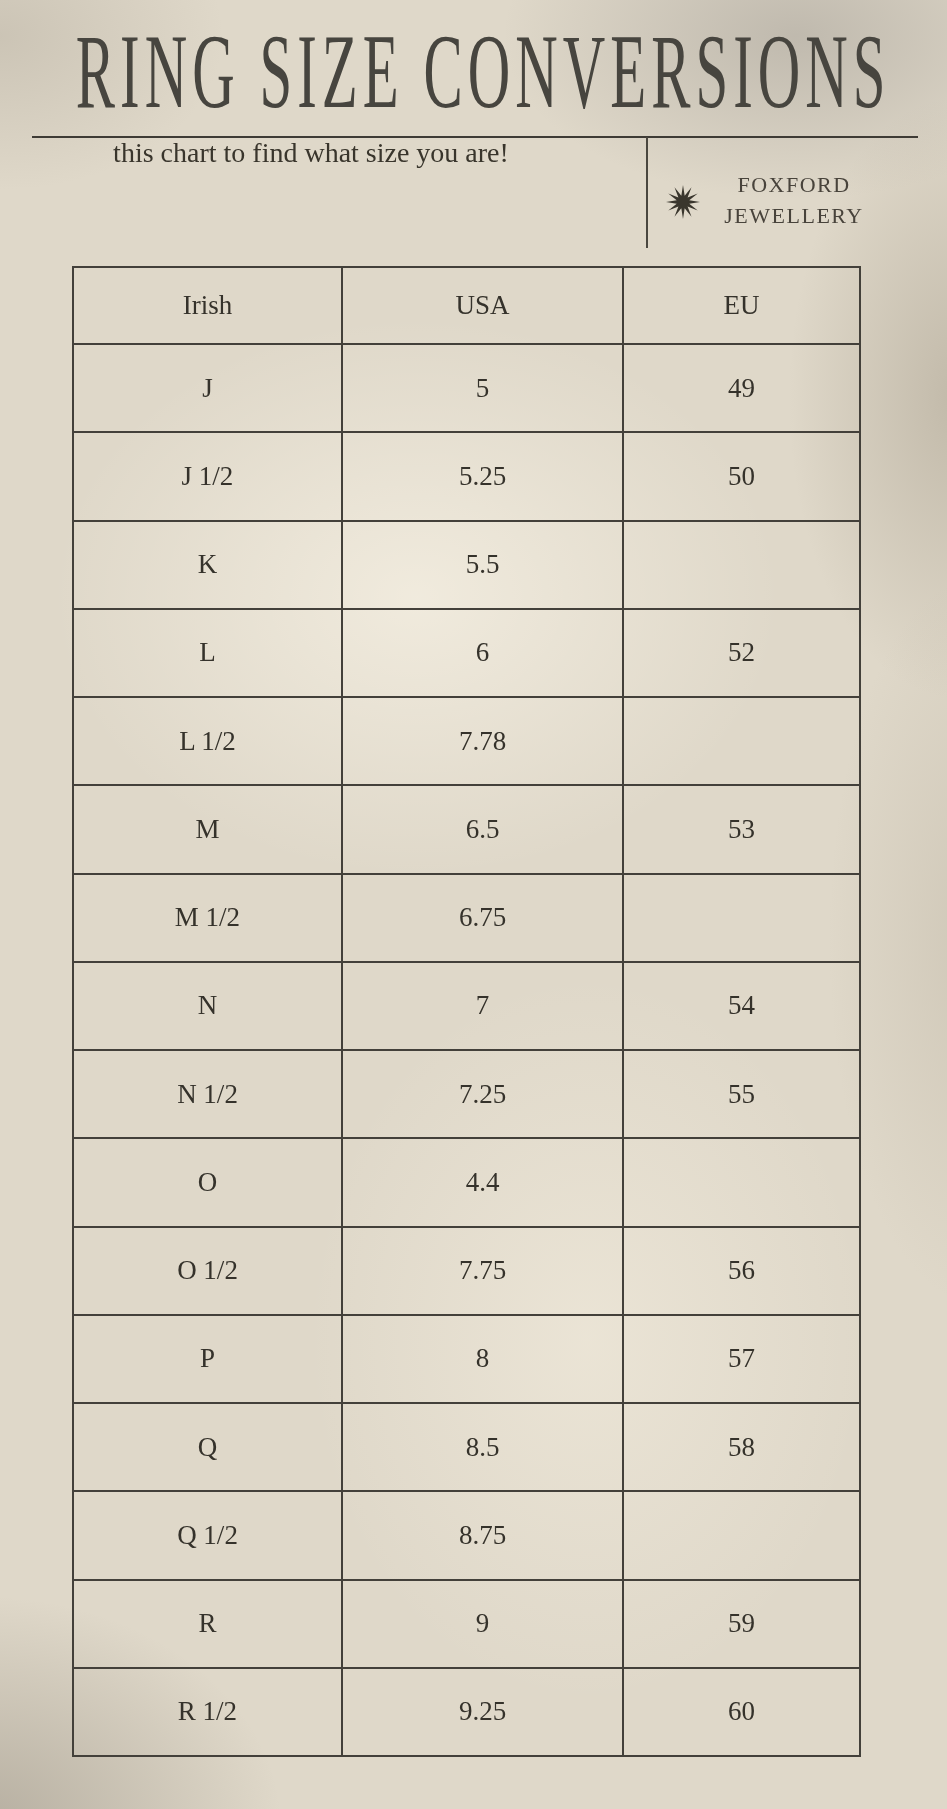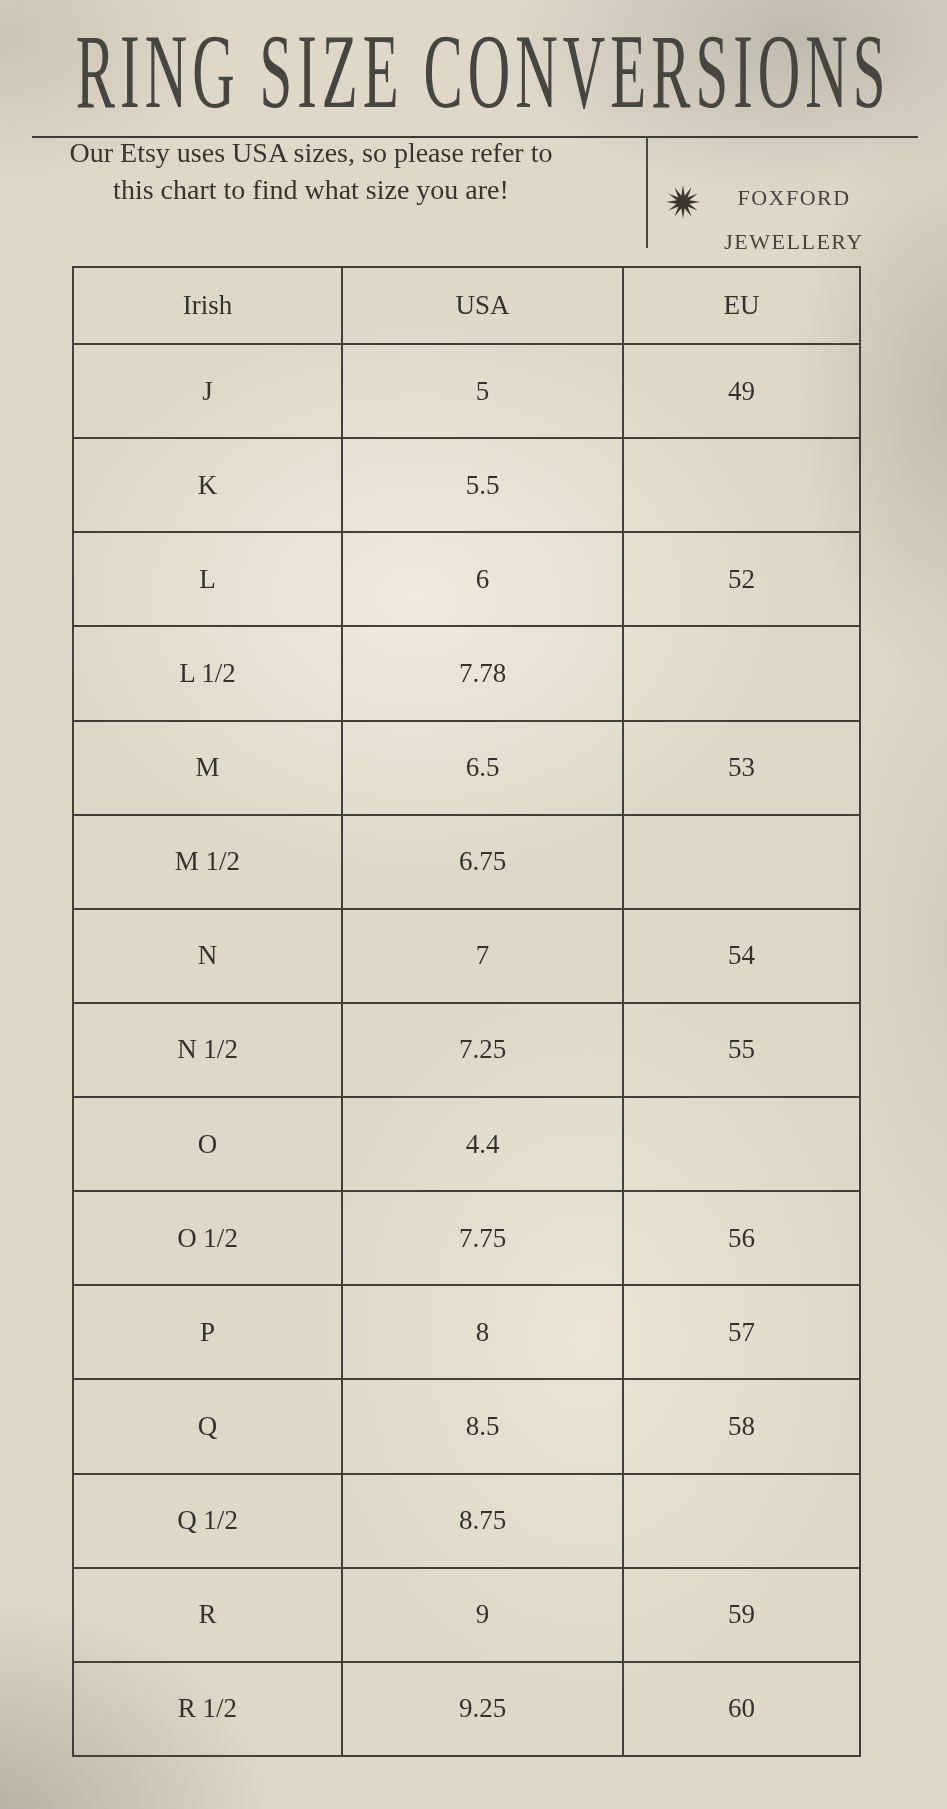--- a/index.html
+++ b/index.html
@@ -77,21 +77,21 @@
   .brand .brand-text {
     position: absolute;
     left: 44px; top: 9px;
     width: 180px;
     text-align: center;
     font-size: 22px;
     line-height: 31px;
     letter-spacing: 1.5px;
     color: #48433b;
   }
-  .brand .brand-text span { display: block; margin-top: 13px; }
+  .brand .brand-text span { display: block; }
 
   .table-wrap {
     position: absolute;
     left: 72px; top: 266px;
     width: 787px; height: 1491px;
   }
   table.conversion {
     width: 100%; height: 100%;
     border-collapse: collapse;
     table-layout: fixed;
@@ -115,21 +115,20 @@
 </head>
 <body>
 
 <div class="canvas">
 
   <h1 class="title">RING SIZE CONVERSIONS</h1>
 
   <div class="header-rule"></div>
 
   <div class="subtitle">
-    <span>Our Etsy uses USA sizes, so please refer to</span>
     <span>this chart to find what size you are!</span>
   </div>
 
   <div class="v-divider"></div>
 
   <div class="brand">
     <svg class="star" viewBox="0 0 34 34" aria-hidden="true">
       <polygon fill="#3a362d" points="17,0 18.68,10.72 25.5,2.28 21.6,12.4 31.72,8.5 23.28,15.32 34,17 23.28,18.68 31.72,25.5 21.6,21.6 25.5,31.72 18.68,23.28 17,34 15.32,23.28 8.5,31.72 12.4,21.6 2.28,25.5 10.72,18.68 0,17 10.72,15.32 2.28,8.5 12.4,12.4 8.5,2.28 15.32,10.72"></polygon>
     </svg>
     <div class="brand-text">
@@ -152,20 +151,25 @@
           <th>EU</th>
         </tr>
       </thead>
       <tbody id="table-body">
           <tr>
             <td>J</td>
             <td>5</td>
             <td>49</td>
           </tr>
           <tr>
+            <td>J 1/2</td>
+            <td>5.25</td>
+            <td>50</td>
+          </tr>
+          <tr>
             <td>K</td>
             <td>5.5</td>
             <td></td>
           </tr>
           <tr>
             <td>L</td>
             <td>6</td>
             <td>52</td>
           </tr>
           <tr>

